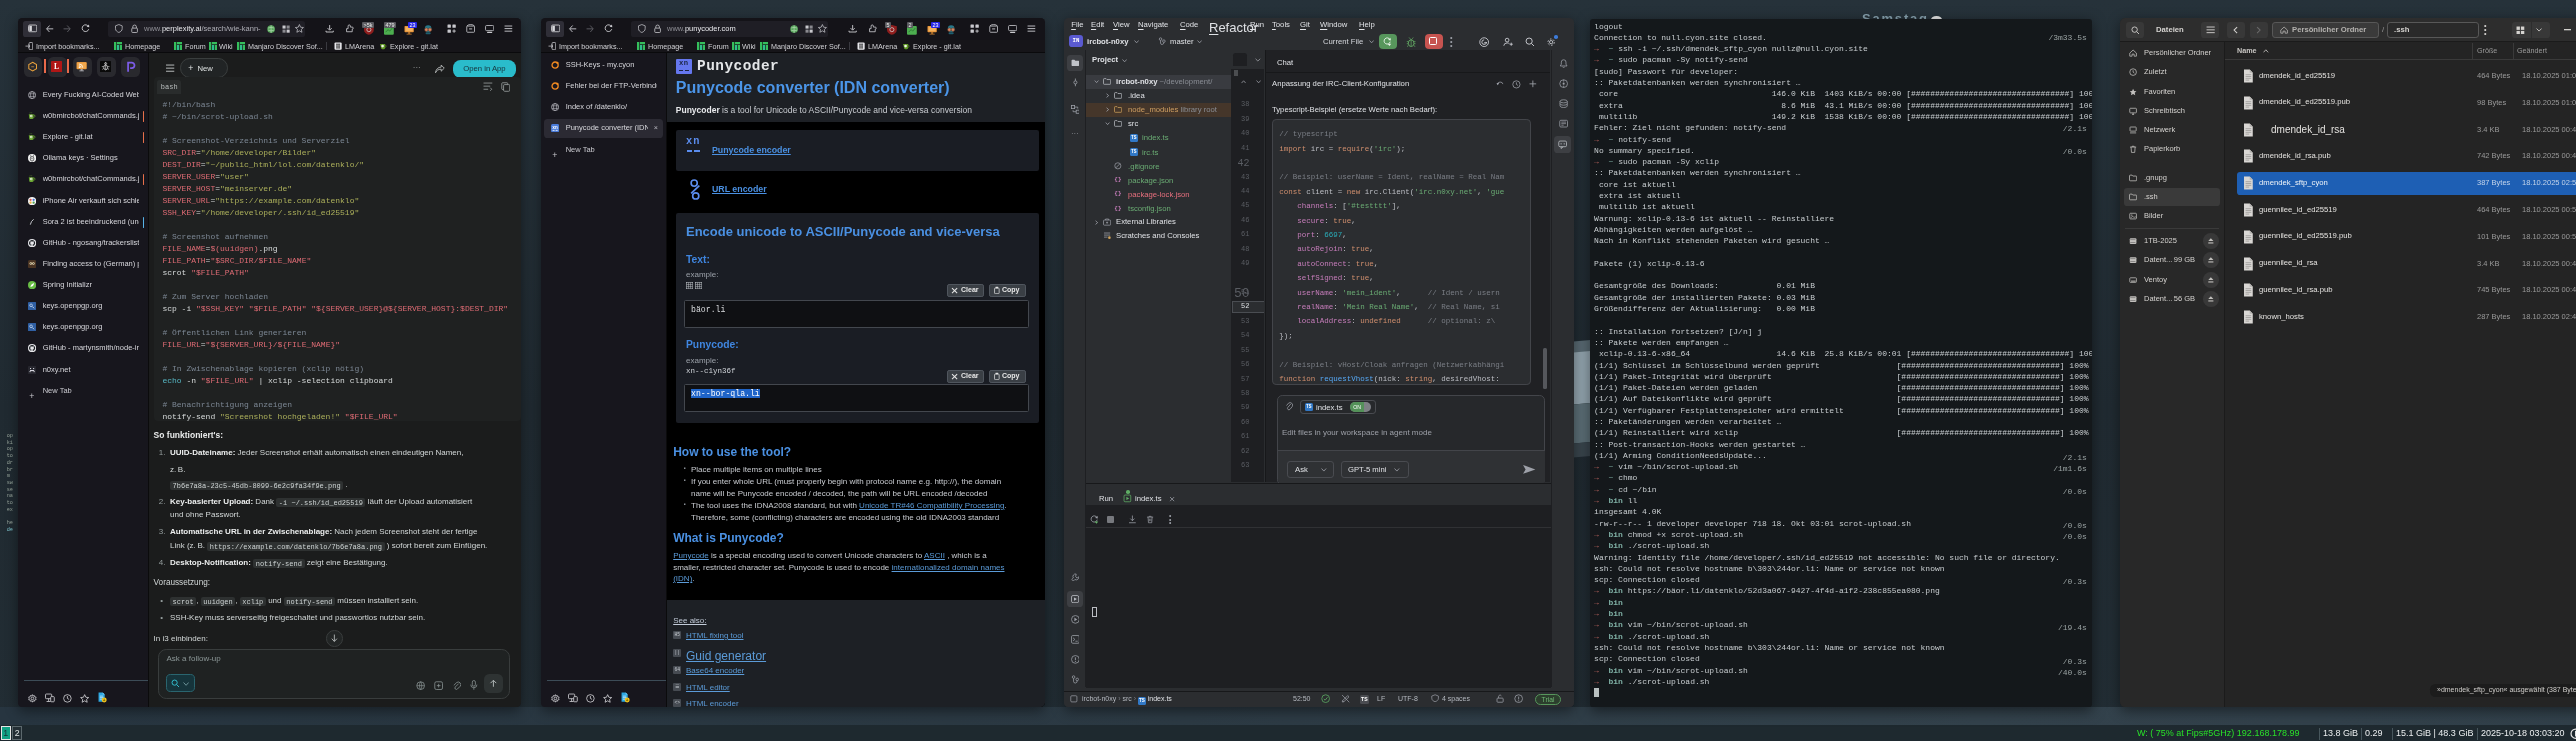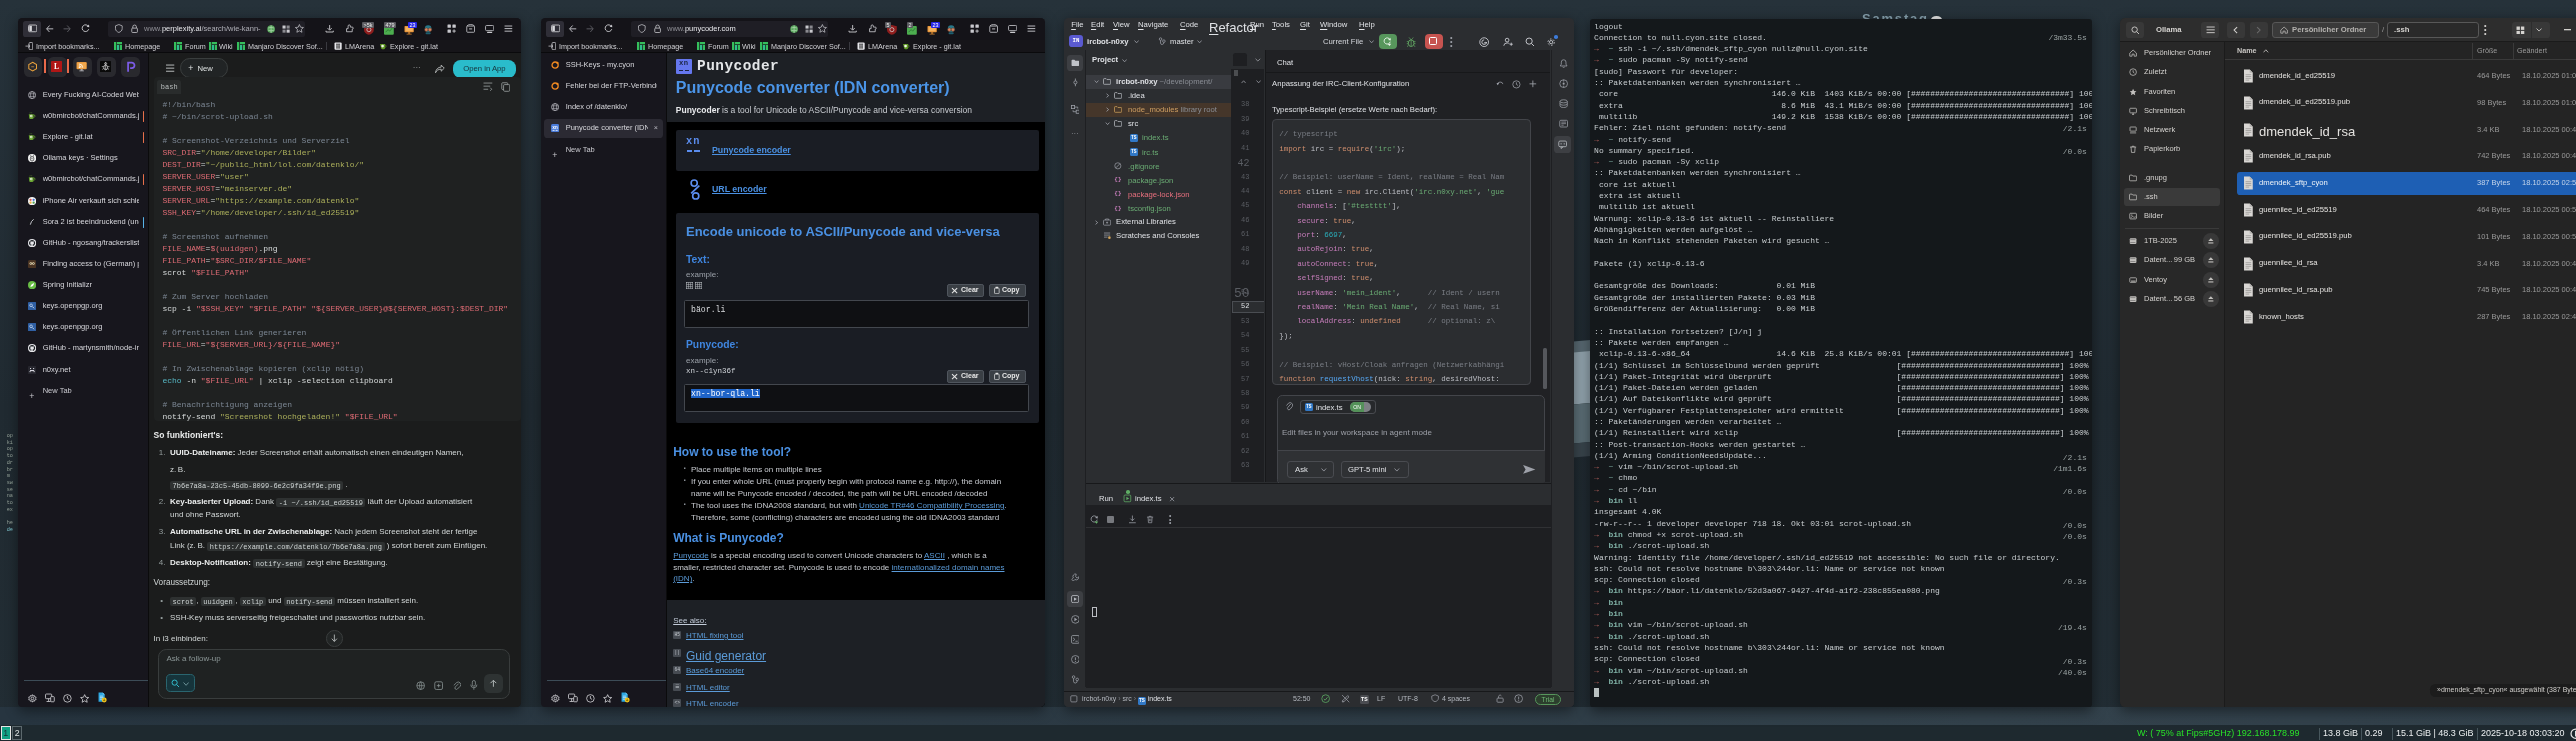--- a/index.html
+++ b/index.html
@@ -1193,21 +1193,21 @@
     <div class="abs mono" style="right:5.2px;top:637px;height:11.3px;line-height:11.3px;font-size:8px;color:#9aa3a3;">/0.3s</div>
     <div class="abs mono" style="right:5.2px;top:648px;height:11.3px;line-height:11.3px;font-size:8px;color:#9aa3a3;">/40.0s</div>
   </div>
 <div class="win" style="left:2120px;top:18px;width:495px;height:689px;background:#242424;border-radius:5.2px;color:#deddda;">
     <div class="abs" style="left:0;top:0;width:495px;height:24px;background:#2d2d2d;border-bottom:0.5px solid #1b1b1b;"></div>
     <div class="abs" style="left:6.2px;top:3.6px;width:17.5px;height:16.5px;background:#383838;border-radius:3.1px;"></div>
     <svg class="abs" style="left:10.8px;top:7.7px;" width="8.8" height="8.8" viewBox="0 0 17 17">
       <circle cx="7" cy="7" r="5.2" fill="none" stroke="#d5d3d0" stroke-width="1.7"></circle>
       <path d="M11 11 L15.5 15.5" stroke="#d5d3d0" stroke-width="1.7"></path>
     </svg>
-    <div class="abs" style="left:36px;top:6.7px;font-size:7.7px;font-weight:bold;color:#d5d3d0;">Ollama</div>
+    <div class="abs" style="left:36px;top:6.7px;font-size:7.7px;font-weight:bold;color:#d5d3d0;">Dateien</div>
     <div class="abs" style="left:81px;top:3.6px;width:17.5px;height:16.5px;background:#383838;border-radius:3.1px;"></div>
     <svg class="abs" style="left:86px;top:8.2px;" width="9.3" height="7.7" viewBox="0 0 18 15">
       <path d="M1 2 H17 M1 7.5 H17 M1 13 H17" stroke="#d5d3d0" stroke-width="1.8"></path>
     </svg>
     <div class="abs" style="left:107px;top:3.6px;width:17.5px;height:16.5px;background:#383838;border-radius:3.1px;"></div>
     <svg class="abs" style="left:112px;top:7.7px;" width="7.2" height="8.2" viewBox="0 0 14 16">
       <path d="M10 2 L4 8 L10 14" stroke="#d5d3d0" stroke-width="2" fill="none"></path>
     </svg>
     <div class="abs" style="left:130px;top:3.6px;width:17.5px;height:16.5px;background:#383838;border-radius:3.1px;"></div>
     <svg class="abs" style="left:135px;top:7.7px;" width="7.2" height="8.2" viewBox="0 0 14 16">
@@ -1343,21 +1343,21 @@
       <path d="M5 11 H16 M5 14.5 H16 M5 18 H16 M5 21.5 H12" stroke="#8f8d8a" stroke-width="1.3"></path>
     </svg>
     <div class="abs" style="left:139px;top:79px;font-size:7.7px;color:#e4e2df;">dmendek_id_ed25519.pub</div>
     <div class="abs" style="left:357px;top:80px;font-size:7.5px;color:#9a9a9a;">98 Bytes</div>
     <div class="abs" style="left:402px;top:80px;font-size:7.5px;color:#9a9a9a;">18.10.2025 01:01</div>
     <svg class="abs" style="left:123px;top:105px;" width="10.8" height="14" viewBox="0 0 21 27">
       <path d="M2 1 H13 L19 7 V26 H2 Z" fill="#d9d7d4"></path>
       <path d="M13 1 L13 7 H19" fill="#b5b3b0"></path>
       <path d="M5 11 H16 M5 14.5 H16 M5 18 H16 M5 21.5 H12" stroke="#8f8d8a" stroke-width="1.3"></path>
     </svg>
-    <div class="abs" style="left:139px;top:106px;font-size:13px;color:#e4e2df;">dmendek_id_rsa</div>
+    <div class="abs" style="left:151px;top:106px;font-size:10px;color:#e4e2df;">dmendek_id_rsa</div>
     <div class="abs" style="left:357px;top:107px;font-size:7.5px;color:#9a9a9a;">3.4 KB</div>
     <div class="abs" style="left:402px;top:107px;font-size:7.5px;color:#9a9a9a;">18.10.2025 00:48</div>
     <svg class="abs" style="left:123px;top:131px;" width="10.8" height="14" viewBox="0 0 21 27">
       <path d="M2 1 H13 L19 7 V26 H2 Z" fill="#d9d7d4"></path>
       <path d="M13 1 L13 7 H19" fill="#b5b3b0"></path>
       <path d="M5 11 H16 M5 14.5 H16 M5 18 H16 M5 21.5 H12" stroke="#8f8d8a" stroke-width="1.3"></path>
     </svg>
     <div class="abs" style="left:139px;top:133px;font-size:7.7px;color:#e4e2df;">dmendek_id_rsa.pub</div>
     <div class="abs" style="left:357px;top:133px;font-size:7.5px;color:#9a9a9a;">742 Bytes</div>
     <div class="abs" style="left:402px;top:133px;font-size:7.5px;color:#9a9a9a;">18.10.2025 00:48</div>

